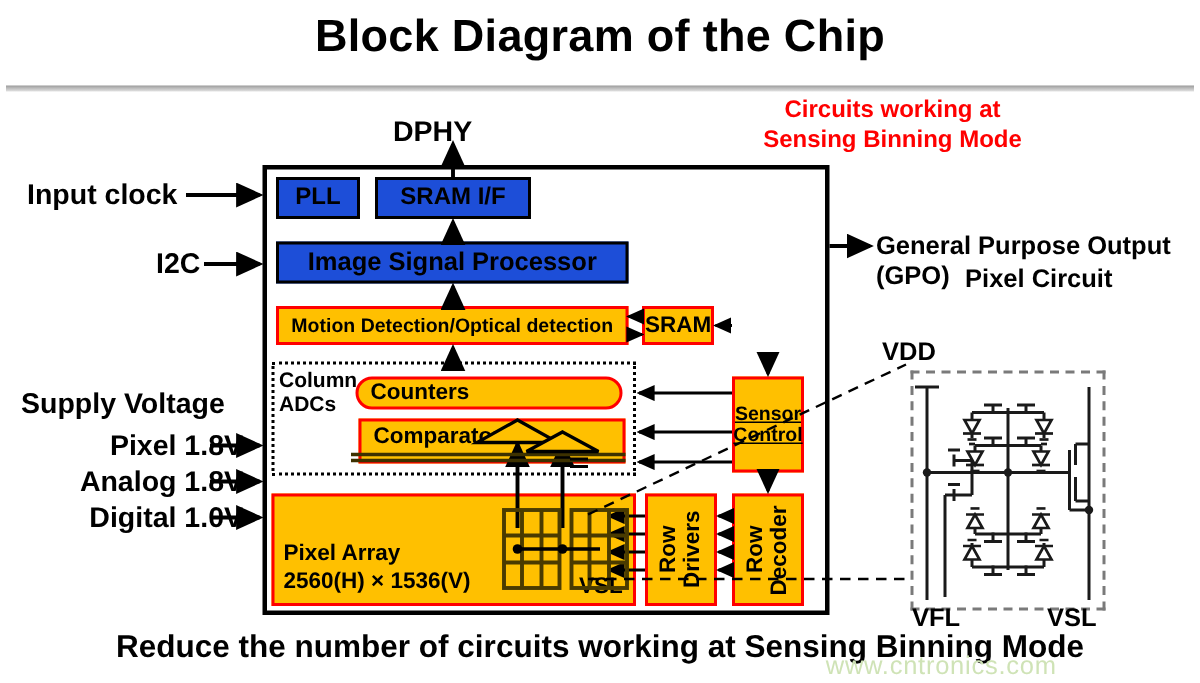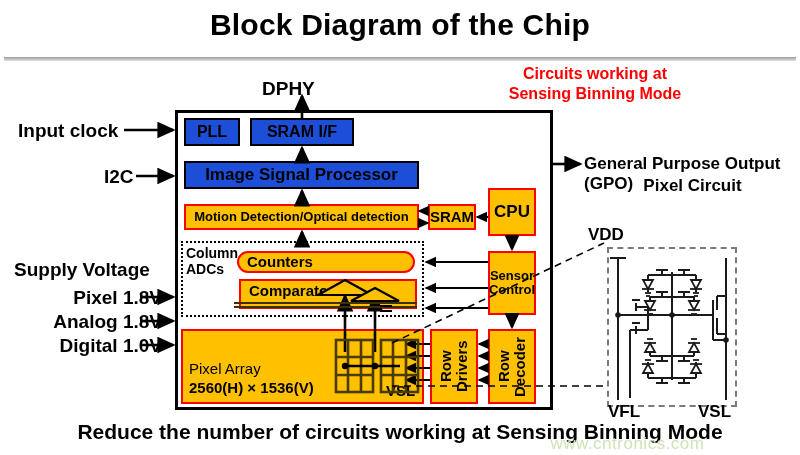--- a/index.html
+++ b/index.html
@@ -115,37 +115,36 @@
   <div class="abs wb" style="left:184px;top:118px;width:56px;height:28px;font-size:16px;">PLL</div>
 
   <div class="abs wb" style="left:250px;top:118px;width:104px;height:28px;font-size:16px;">SRAM I/F</div>
 
   <div class="abs wb" style="left:184px;top:161px;width:235px;height:28px;font-size:17px;">Image Signal Processor</div>
 
   <div class="abs ob" style="left:184px;top:204px;width:235px;height:26px;font-size:13px;">Motion Detection/Optical detection</div>
 
   <div class="abs ob" style="left:428px;top:204px;width:48px;height:26px;font-size:15px;">SRAM</div>
 
-  <div class="abs ob" style="left:488px;top:188px;width:48px;height:48px;font-size:17px;">CPU</div>
-
-  <div class="abs ob" style="left:488px;top:251px;width:48px;height:64px;font-size:13px;line-height:1.1;">Sensor Control</div>
+
+  <div class="abs ob" style="left:488px;top:251px;width:48px;height:64px;font-size:13px;line-height:1.1;text-decoration:underline;">Sensor Control</div>
 
   <div class="abs dotGroup" style="left:181px;top:241px;width:243px;height:76px;"></div>
 
   <div class="abs blk" style="left:186px;top:245px;font-size:14px;font-weight:bold;">Column</div>
   <div class="abs blk" style="left:186px;top:261px;font-size:14px;font-weight:bold;">ADCs</div>
 
   <div class="abs ob" style="left:237px;top:251px;width:178px;height:22px;font-size:15px;justify-content:flex-start;padding-left:8px;border-radius:11px;">Counters</div>
 
   <div class="abs ob" style="left:239px;top:279px;width:178px;height:30px;font-size:15px;justify-content:flex-start;padding-left:8px;align-items:flex-start;padding-top:2px;">Comparators</div>
 
   <div class="abs ob" style="left:186px;top:295px;width:48px;height:25px;font-size:15px;margin-top:37px;">DAC</div>
 
   <div class="abs ob" style="left:181px;top:329px;width:243px;height:75px;display:block;">
-    <div style="position:absolute;left:6px;top:30px;font-size:15px;font-weight:normal;text-align:left;">Pixel Array</div>
+    <div style="position:absolute;left:6px;top:30px;font-size:15px;font-weight:bold;text-align:left;">Pixel Array</div>
     <div style="position:absolute;left:6px;top:49px;font-size:15px;font-weight:bold;text-align:right;">2560(H) × 1536(V)</div>
     <div style="position:absolute;left:203px;top:52px;font-size:15px;font-weight:bold;">VSL</div>
   </div>
 
   <div class="abs ob vert" style="left:430px;top:329px;width:48px;height:75px;font-size:15px;">Row Drivers</div>
 
   <div class="abs ob vert" style="left:488px;top:329px;width:48px;height:75px;font-size:15px;">Row Decoder</div>
 
   <div class="abs pixelCircuitTitle">Pixel Circuit</div>
   <div class="abs lbl" style="left:588px;top:225px;font-size:17px;">VDD</div>

